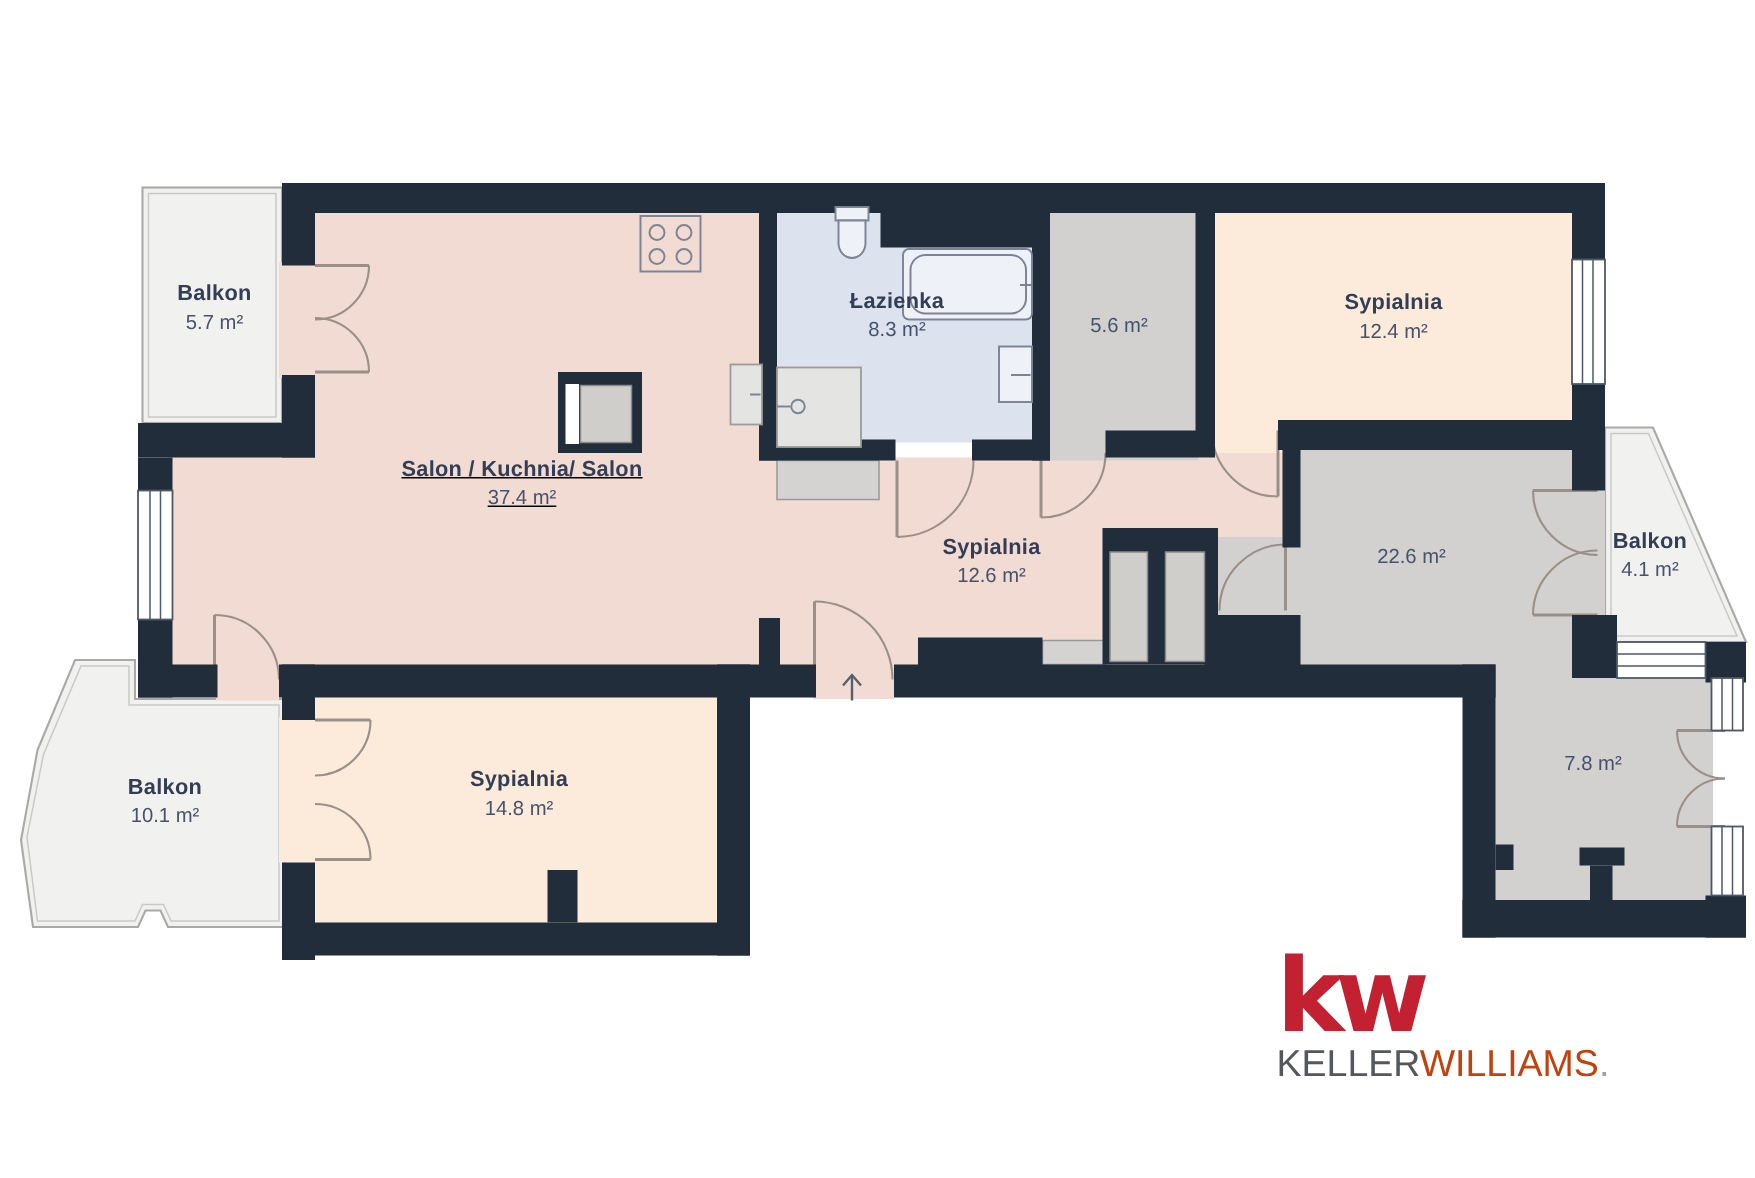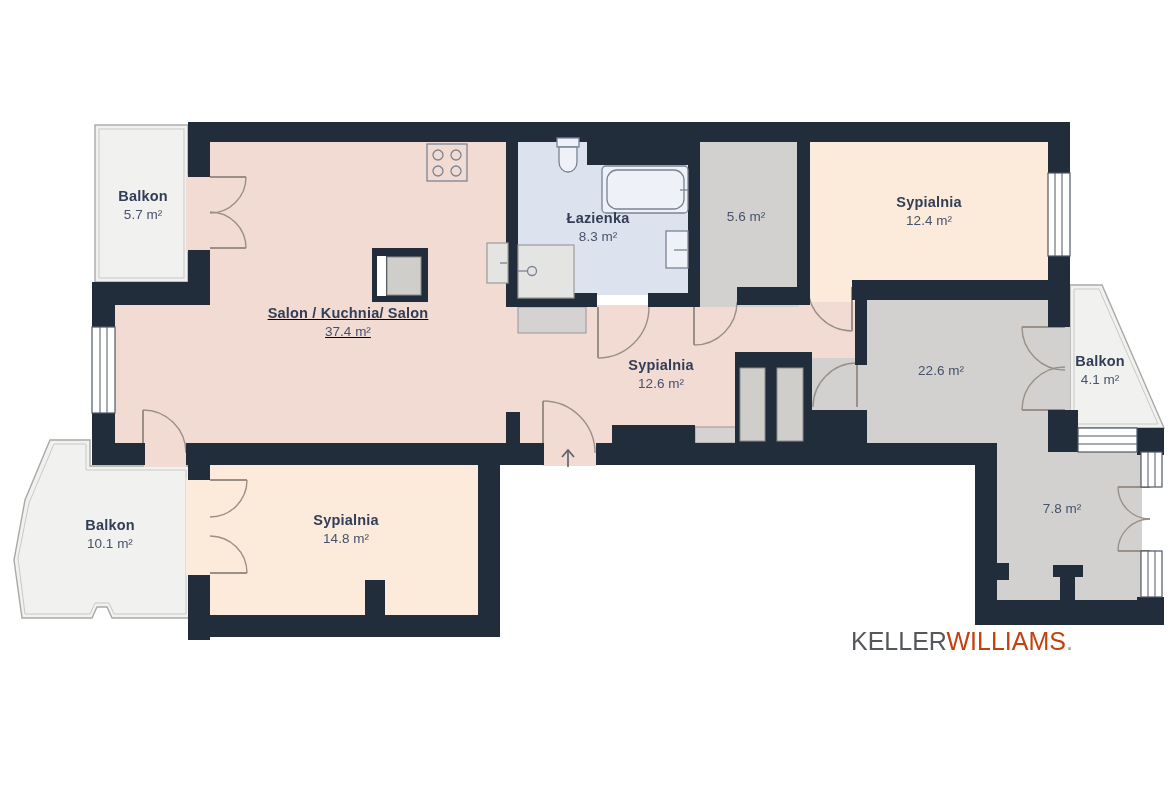--- a/index.html
+++ b/index.html
@@ -242,21 +242,21 @@
 </svg>
 
   <div class="room-label" style="left:143px;top:205px;">
     <span class="rname">Balkon</span>
     <span class="rarea">5.7 m²</span>
   </div>
   <div class="room-label" style="left:348px;top:322px;text-decoration:underline;">
     <span class="rname">Salon / Kuchnia/ Salon</span>
     <span class="rarea">37.4 m²</span>
   </div>
-  <div class="room-label" style="left:598px;top:227px;text-align:center;">
+  <div class="room-label" style="left:598px;top:210px;text-align:center;">
     <span class="rname">Łazienka</span>
     <span class="rarea">8.3 m²</span>
   </div>
   <div class="room-label" style="left:746px;top:215px;">
     <span class="rarea">5.6 m²</span>
   </div>
   <div class="room-label" style="left:929px;top:211px;">
     <span class="rname">Sypialnia</span>
     <span class="rarea">12.4 m²</span>
   </div>
@@ -277,16 +277,17 @@
   </div>
   <div class="room-label" style="left:346px;top:529px;">
     <span class="rname">Sypialnia</span>
     <span class="rarea">14.8 m²</span>
   </div>
   <div class="room-label" style="left:1062px;top:507px;">
     <span class="rarea">7.8 m²</span>
   </div>
 
   <div class="logo">
+    <div class="logo-mark">kw</div>
     <div class="logo-text"><span>KELLER</span><span class="lw">WILLIAMS</span><span class="ldot">.</span></div>
   </div>
 
 </div>
 
 </body></html>

